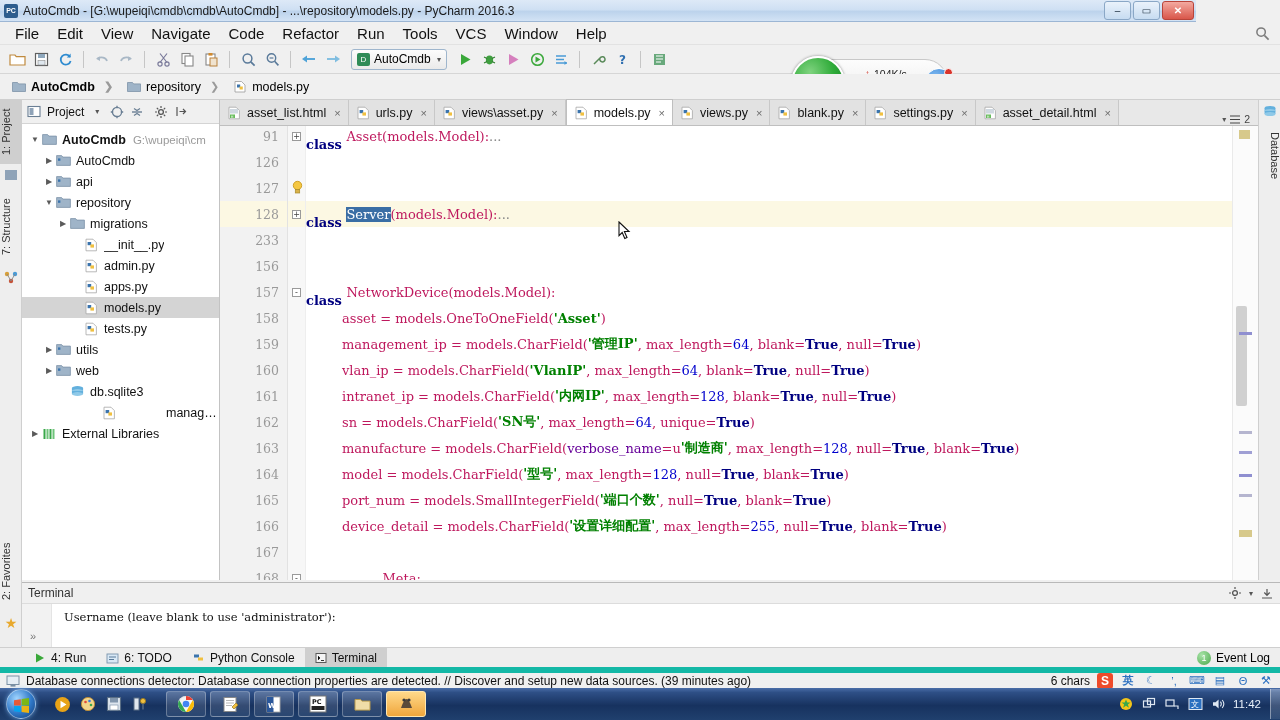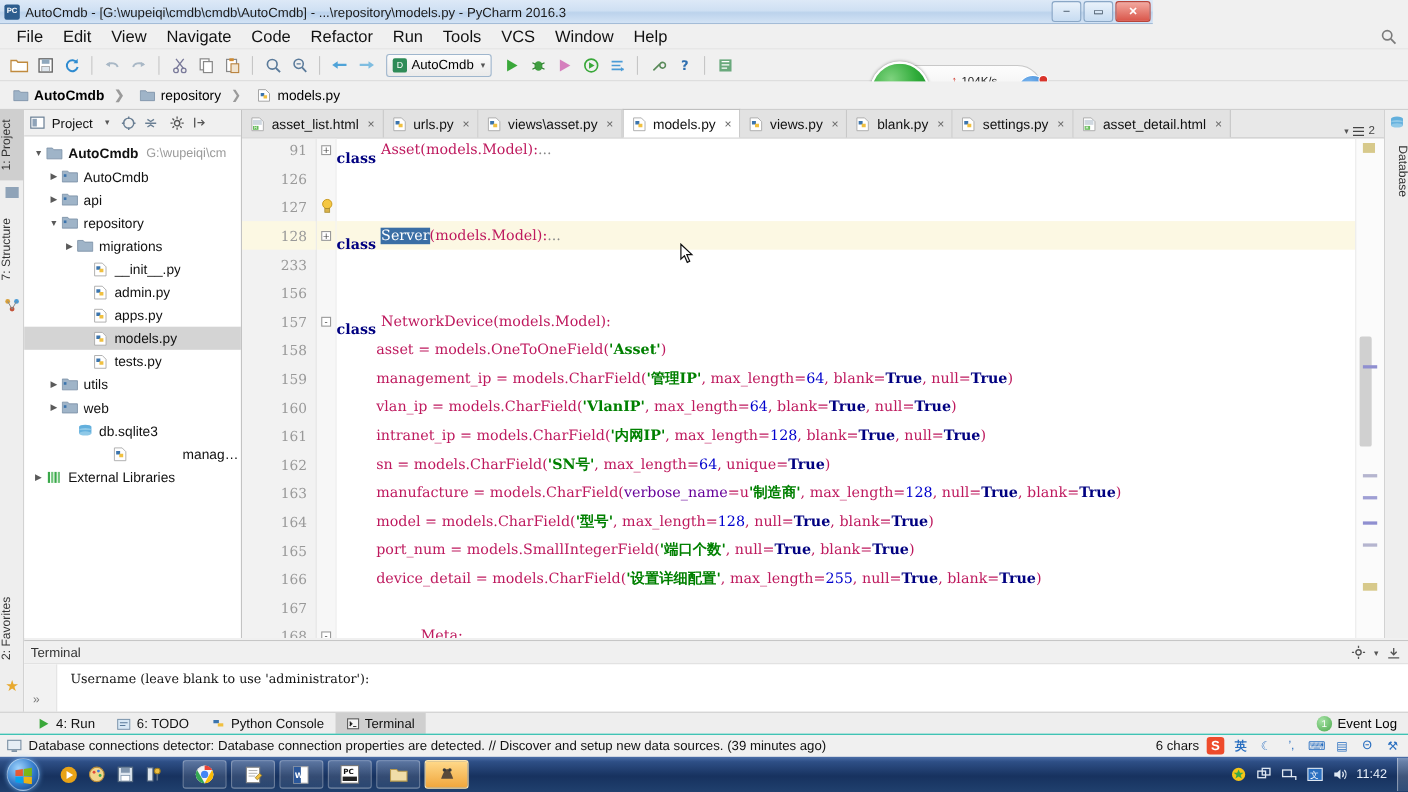--- a/index.html
+++ b/index.html
@@ -8,21 +8,21 @@
     font-family:"Liberation Sans", sans-serif;
     font-size:12px;
     background:#f0f0f0;
     color:#000;
     -webkit-font-smoothing:antialiased;
   }
   .app { position:relative; width:1280px; height:720px; }
 
   
   .titlebar{
-    position:absolute;left:0;top:0;width:1048px;height:22px;
+    position:absolute;left:0;top:0;width:1196px;height:22px;
     background:linear-gradient(to bottom,#dde9f7 0%,#cfe0f3 45%,#bcd3ec 55%,#d3e3f5 100%);
     border-bottom:1px solid #9cb6d4;
     display:flex;align-items:center;
   }
   .titlebar .ico{
     width:14px;height:14px;margin:0 5px 0 4px;border-radius:2px;
     background:#2d5d8e;color:#fff;font-size:7px;font-weight:bold;
     display:flex;align-items:center;justify-content:center;flex:none;
     font-family:"Liberation Sans",sans-serif;
   }
@@ -206,21 +206,21 @@
     position:absolute;left:0;top:647px;width:1280px;height:20px;background:#eeeeee;border-top:1px solid #cfcfcf;
     display:flex;align-items:center;padding-left:24px;gap:0;
   }
   .btab{display:flex;align-items:center;gap:5px;padding:2px 10px;font-size:12px;color:#111;height:20px;}
   .btab.active{background:#cfcfcf;}
   .eventlog{margin-left:auto;display:flex;align-items:center;gap:5px;padding-right:10px;font-size:12px;}
   .evbadge{width:14px;height:14px;border-radius:50%;background:radial-gradient(circle at 35% 30%,#a7e3a7,#4aa84a);color:#fff;font-size:9px;display:flex;align-items:center;justify-content:center;}
 
   
   .statusbar{
-    position:absolute;left:0;top:667px;width:1280px;height:21px;background:#f0f0f0;border-top:1px solid #14b8a6;
+    position:absolute;left:0;top:667px;width:1280px;height:21px;background:#f0f0f0;border-top:6px solid #14b8a6;
     display:flex;align-items:center;padding:0 6px;gap:6px;font-size:12px;color:#111;
   }
   .statusbar .sicon{width:14px;height:14px;flex:none;}
   .status-right{margin-left:auto;display:flex;align-items:center;gap:7px;}
   .trayicon{width:16px;height:16px;display:flex;align-items:center;justify-content:center;font-size:11px;}
 
   
   .taskbar{
     position:absolute;left:0;top:688px;width:1280px;height:32px;
     background:linear-gradient(to bottom,#4b6ea8 0%,#2e4f86 14%,#17325f 55%,#20406e 100%);

